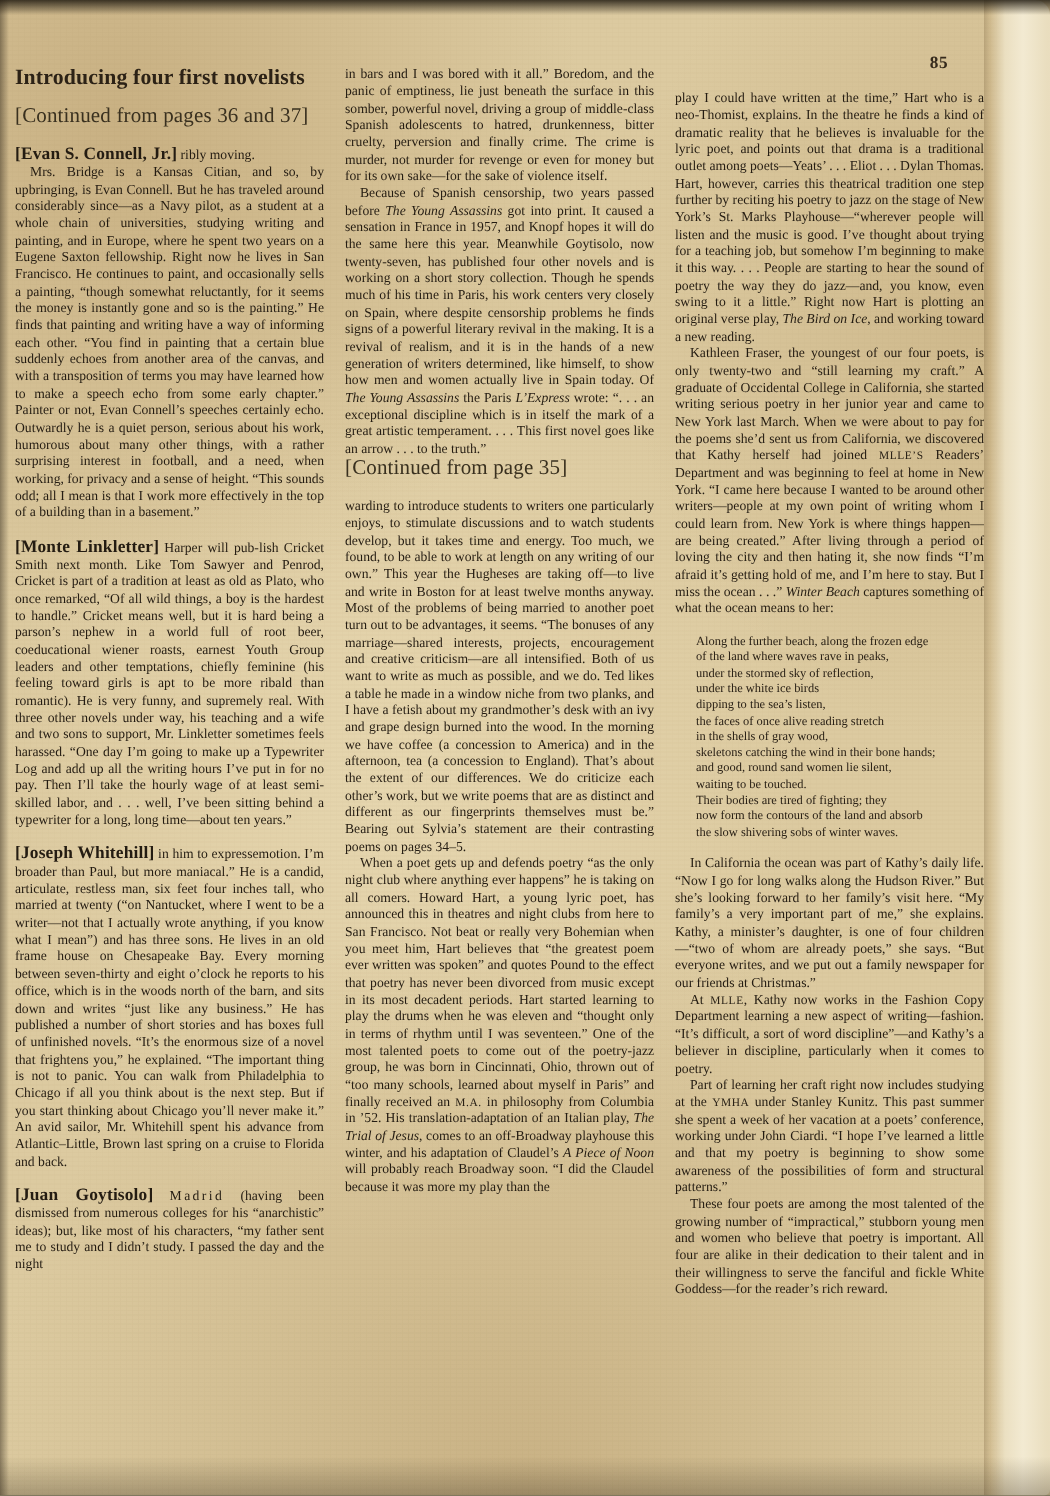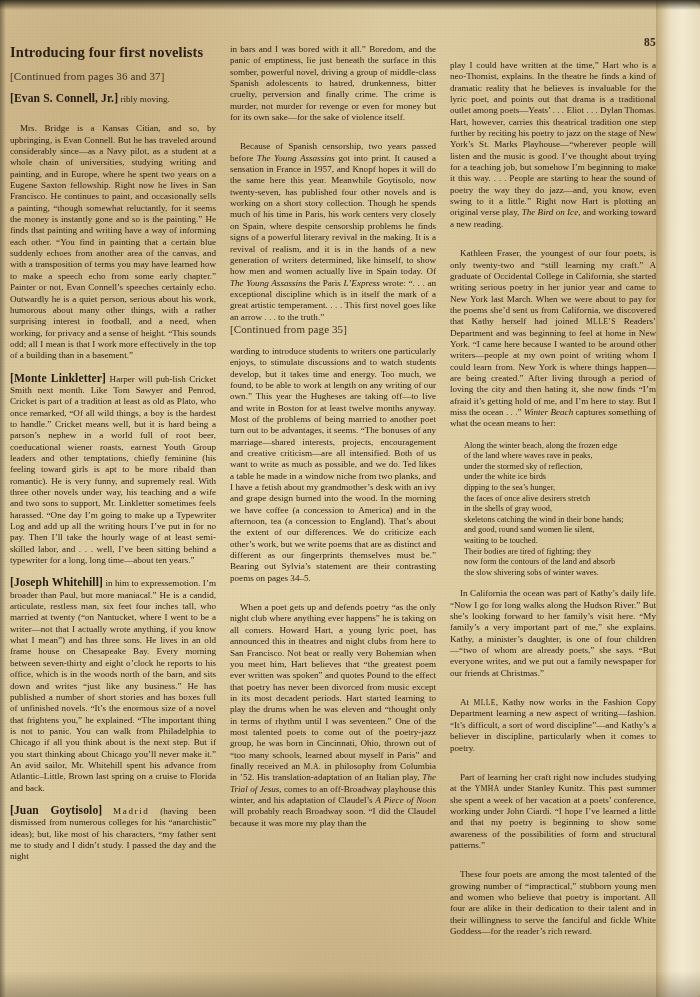--- a/index.html
+++ b/index.html
@@ -89,21 +89,21 @@
 
   #content {
     position: absolute;
     inset: 0;
     z-index: 5;
   }
 
   .folio {
     position: absolute;
     top: 36px;
-    right: 44px;
+    right: 68px;
     font-size: 11.5px;
     font-weight: bold;
     letter-spacing: 0.3px;
     color: #352a1c;
   }
 
   .columns {
     position: absolute;
     top: 44px;
     left: 10px;
@@ -119,37 +119,37 @@
   .sec-head {
     font-size: 14.5px;
     font-weight: bold;
     letter-spacing: 0.1px;
     margin: 0 0 9px 0;
     color: #2c2216;
   }
   .sec-head.second { margin-top: 14px; }
 
   .contnote {
-    font-size: 11px;
+    font-size: 14px;
     margin: 0 0 11px 0;
     letter-spacing: 0.1px;
     color: #39301f;
   }
 
   p.body {
     margin: 0;
     font-size: 9.1px;
     line-height: 11.35px;
     text-align: justify;
     text-justify: inter-word;
     hyphens: manual;
     color: #241c12;
     text-rendering: optimizeLegibility;
   }
-  p.body + p.body { text-indent: 10px; margin-top: 18px; }
+  p.body + p.body { text-indent: 10px; }
   p.body.indent { text-indent: 10px; }
 
   .entry {
     margin-top: 11px;
   }
   .entry-first { margin-top: 0; }
   .name {
     font-weight: bold;
     font-size: 11.6px;
     letter-spacing: 0.1px;
@@ -227,26 +227,26 @@
 
       </div>
 
       <div class="col col3">
 
         <p class="body"><span>play I could have written at the time,” Hart who is a neo-Thomist, explains. In the theatre he finds a kind of dramatic reality that he believes is invaluable for the lyric poet, and points out that drama is a traditional outlet among poets—Yeats’ . . . Eliot . . . Dylan Thomas. Hart, however, carries this theatrical tradition one step further by reciting his poetry to jazz on the stage of New York’s St. Marks Playhouse—“wherever people will listen and the music is good. I’ve thought about trying for a teaching job, but somehow I’m beginning to make it this way. . . . People are starting to hear the sound of poetry the way they do jazz—and, you know, even swing to it a little.” Right now Hart is plotting an original verse play, </span><i>The Bird on Ice</i><span>, and working toward a new reading.</span></p>
 
         <p class="body indent"><span>Kathleen Fraser, the youngest of our four poets, is only twenty-two and “still learning my craft.” A graduate of Occidental College in California, she started writing serious poetry in her junior year and came to New York last March. When we were about to pay for the poems she’d sent us from California, we discovered that Kathy herself had joined </span><span class="sc">Mlle’s</span><span> Readers’ Department and was beginning to feel at home in New York. “I came here because I wanted to be around other writers—people at my own point of writing whom I could learn from. New York is where things happen—are being created.” After living through a period of loving the city and then hating it, she now finds “I’m afraid it’s getting hold of me, and I’m here to stay. But I miss the ocean . . .” </span><i>Winter Beach</i><span> captures something of what the ocean means to her:</span></p>
 
         <div class="poem">
-          <div>Along the winter beach, along the frozen edge</div>
+          <div>Along the further beach, along the frozen edge</div>
           <div>of the land where waves rave in peaks,</div>
           <div>under the stormed sky of reflection,</div>
           <div>under the white ice birds</div>
-          <div>dipping to the sea’s hunger,</div>
-          <div>the faces of once alive desirers stretch</div>
+          <div>dipping to the sea’s listen,</div>
+          <div>the faces of once alive reading stretch</div>
           <div>in the shells of gray wood,</div>
           <div>skeletons catching the wind in their bone hands;</div>
           <div>and good, round sand women lie silent,</div>
           <div>waiting to be touched.</div>
           <div>Their bodies are tired of fighting; they</div>
           <div>now form the contours of the land and absorb</div>
           <div>the slow shivering sobs of winter waves.</div>
         </div>
 
         <p class="body indent">In California the ocean was part of Kathy’s daily life. “Now I go for long walks along the Hudson River.” But she’s looking forward to her family’s visit here. “My family’s a very important part of me,” she explains. Kathy, a minister’s daughter, is one of four children—“two of whom are already poets,” she says. “But everyone writes, and we put out a family newspaper for our friends at Christmas.”</p>

